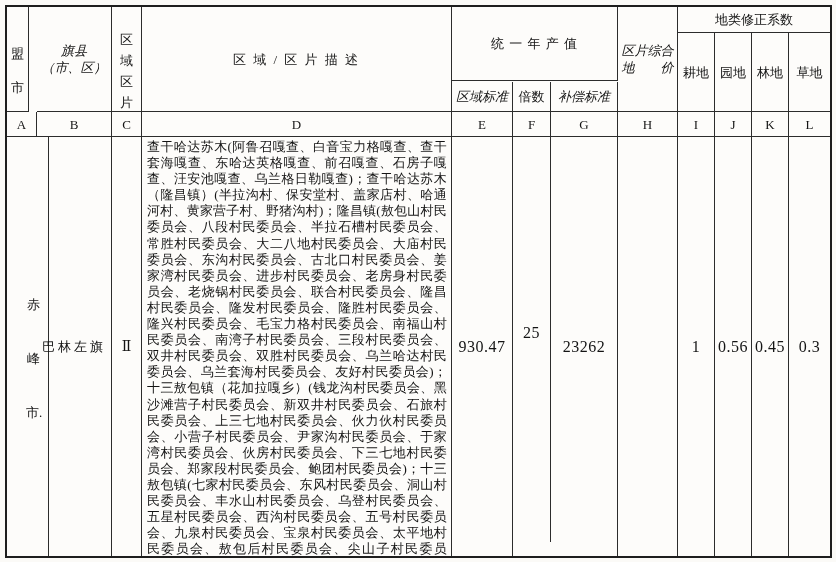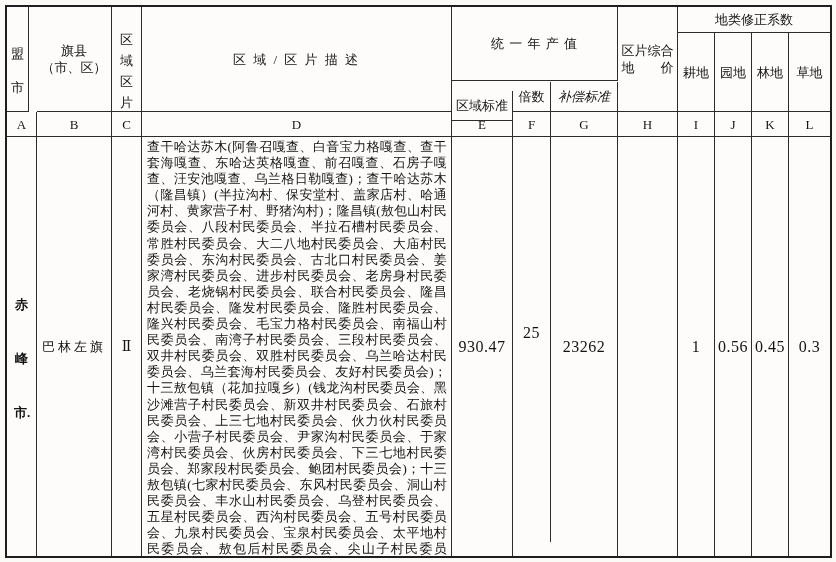--- a/index.html
+++ b/index.html
@@ -26,21 +26,21 @@
     display:flex;
     align-items:center;
     justify-content:center;
     text-align:center;
     font-size:13px;
     line-height:17px;
     overflow:hidden;
   }
   .no-r{border-right:none;}
   .no-b{border-bottom:none;}
-  .two-line span{display:block;}
+  .two-line span{display:block;font-style:italic;}
   .vstack{
     word-break:break-all;
     text-align:center;
     margin-top:24px;
   }
   .desc{
     align-items:flex-start;
     justify-content:flex-start;
     text-align:justify;
     padding:2px 4px 0 5px;
@@ -69,21 +69,21 @@
   </div>
 
   <div class="cell hdr" style="left:105px;top:0;width:30px;height:105px;">
     <div class="vstack" style="width:15px;line-height:21px;">区域区片</div>
   </div>
 
   <div class="cell hdr" style="left:135px;top:0;width:310px;height:105px;letter-spacing:2px;">区 域 / 区 片 描 述</div>
 
   <div class="cell hdr" style="left:445px;top:0;width:166px;height:74px;letter-spacing:1px;">统 一 年 产 值</div>
 
-  <div class="cell hdr" style="left:445px;top:84px;width:61px;height:30px;">区域标准</div>
+  <div class="cell hdr" style="left:445px;top:75px;width:61px;height:30px;font-style:italic;">区域标准</div>
   <div class="cell hdr" style="left:506px;top:75px;width:38px;height:30px;">倍数</div>
   <div class="cell hdr" style="left:544px;top:75px;width:67px;height:30px;font-style:italic;">补偿标准</div>
 
   <div class="cell hdr two-line" style="left:611px;top:0;width:60px;height:105px;">
     <div>
       <span>区片综合</span>
       <span>地　　价</span>
     </div>
   </div>
 
@@ -100,21 +100,21 @@
   <div class="cell code" style="left:135px;top:105px;width:310px;height:25px;">D</div>
   <div class="cell code" style="left:445px;top:105px;width:61px;height:25px;">E</div>
   <div class="cell code" style="left:506px;top:105px;width:38px;height:25px;">F</div>
   <div class="cell code" style="left:544px;top:105px;width:67px;height:25px;">G</div>
   <div class="cell code" style="left:611px;top:105px;width:60px;height:25px;">H</div>
   <div class="cell code" style="left:671px;top:105px;width:37px;height:25px;">I</div>
   <div class="cell code" style="left:708px;top:105px;width:37px;height:25px;">J</div>
   <div class="cell code" style="left:745px;top:105px;width:37px;height:25px;">K</div>
   <div class="cell code no-r" style="left:782px;top:105px;width:41px;height:25px;">L</div>
 
-  <div class="cell no-b" style="left:0;top:130px;width:30px;height:419px;font-weight:bold;">
+  <div class="cell no-b" style="left:12px;top:130px;width:30px;height:419px;">
     <div class="vstack" style="width:15px;line-height:54px;">赤峰市.</div>
   </div>
 
   <div class="cell no-b" style="left:30px;top:130px;width:75px;height:419px;letter-spacing:3px;">巴林左旗</div>
 
   <div class="cell no-b" style="left:105px;top:130px;width:30px;height:419px;font-size:14px;">Ⅱ</div>
 
   <div class="cell no-b desc" style="left:135px;top:130px;width:310px;height:419px;">查干哈达苏木(阿鲁召嘎查、白音宝力格嘎查、查干套海嘎查、东哈达英格嘎查、前召嘎查、石房子嘎查、汪安池嘎查、乌兰格日勒嘎查)；查干哈达苏木（隆昌镇）(半拉沟村、保安堂村、盖家店村、哈通河村、黄家营子村、野猪沟村)；隆昌镇(敖包山村民委员会、八段村民委员会、半拉石槽村民委员会、常胜村民委员会、大二八地村民委员会、大庙村民委员会、东沟村民委员会、古北口村民委员会、姜家湾村民委员会、进步村民委员会、老房身村民委员会、老烧锅村民委员会、联合村民委员会、隆昌村民委员会、隆发村民委员会、隆胜村民委员会、隆兴村民委员会、毛宝力格村民委员会、南福山村民委员会、南湾子村民委员会、三段村民委员会、双井村民委员会、双胜村民委员会、乌兰哈达村民委员会、乌兰套海村民委员会、友好村民委员会)；十三敖包镇（花加拉嘎乡）(钱龙沟村民委员会、黑沙滩营子村民委员会、新双井村民委员会、石旅村民委员会、上三七地村民委员会、伙力伙村民委员会、小营子村民委员会、尹家沟村民委员会、于家湾村民委员会、伙房村民委员会、下三七地村民委员会、郑家段村民委员会、鲍团村民委员会)；十三敖包镇(七家村民委员会、东风村民委员会、洞山村民委员会、丰水山村民委员会、乌登村民委员会、五星村民委员会、西沟村民委员会、五号村民委员会、九泉村民委员会、宝泉村民委员会、太平地村民委员会、敖包后村民委员会、尖山子村民委员会、房身村民委员会、开鲁段村民委员会、双龙村民委员会、敖包前村民委员会、解放村民委员会、海兴村民委员会、潘家段村民委员会)</div>
 
   <div class="cell no-b num" style="left:445px;top:130px;width:61px;height:419px;">930.47</div>

